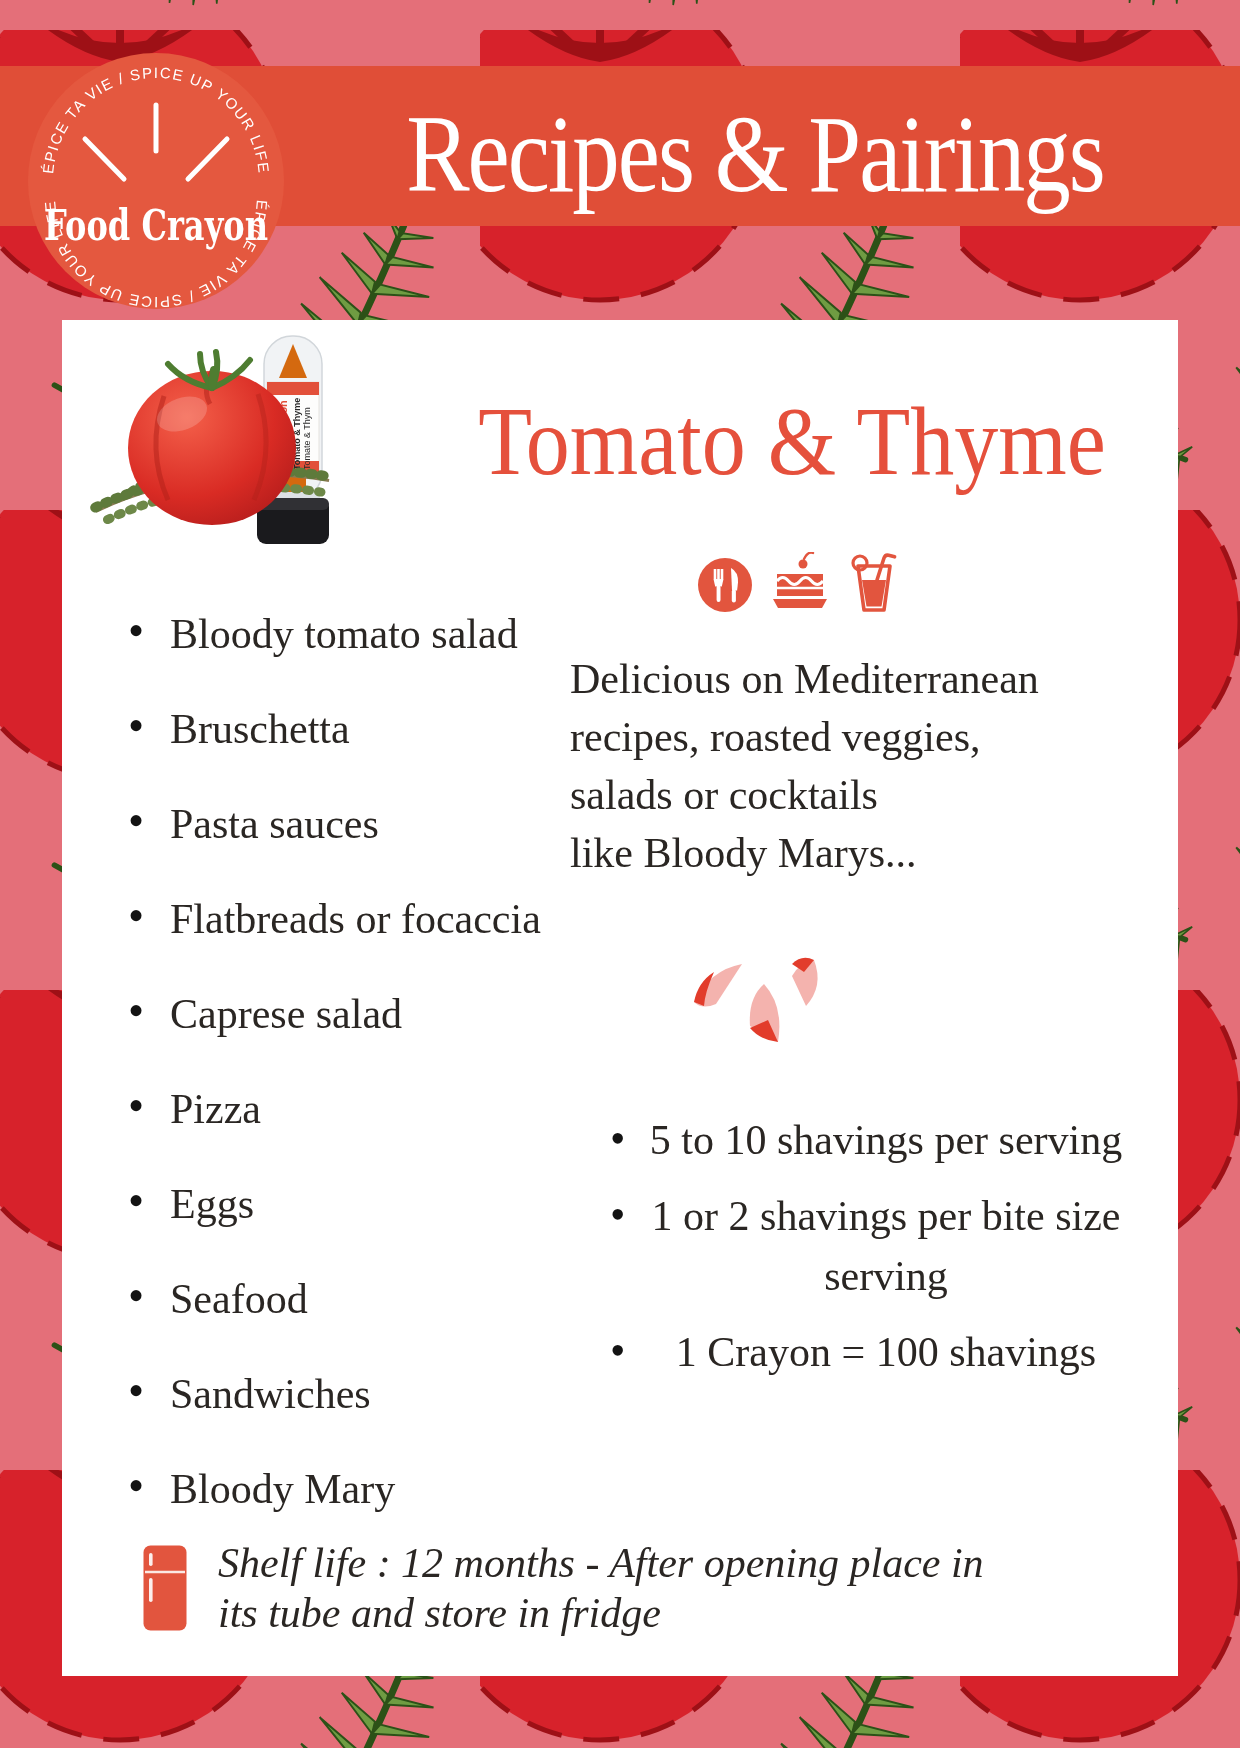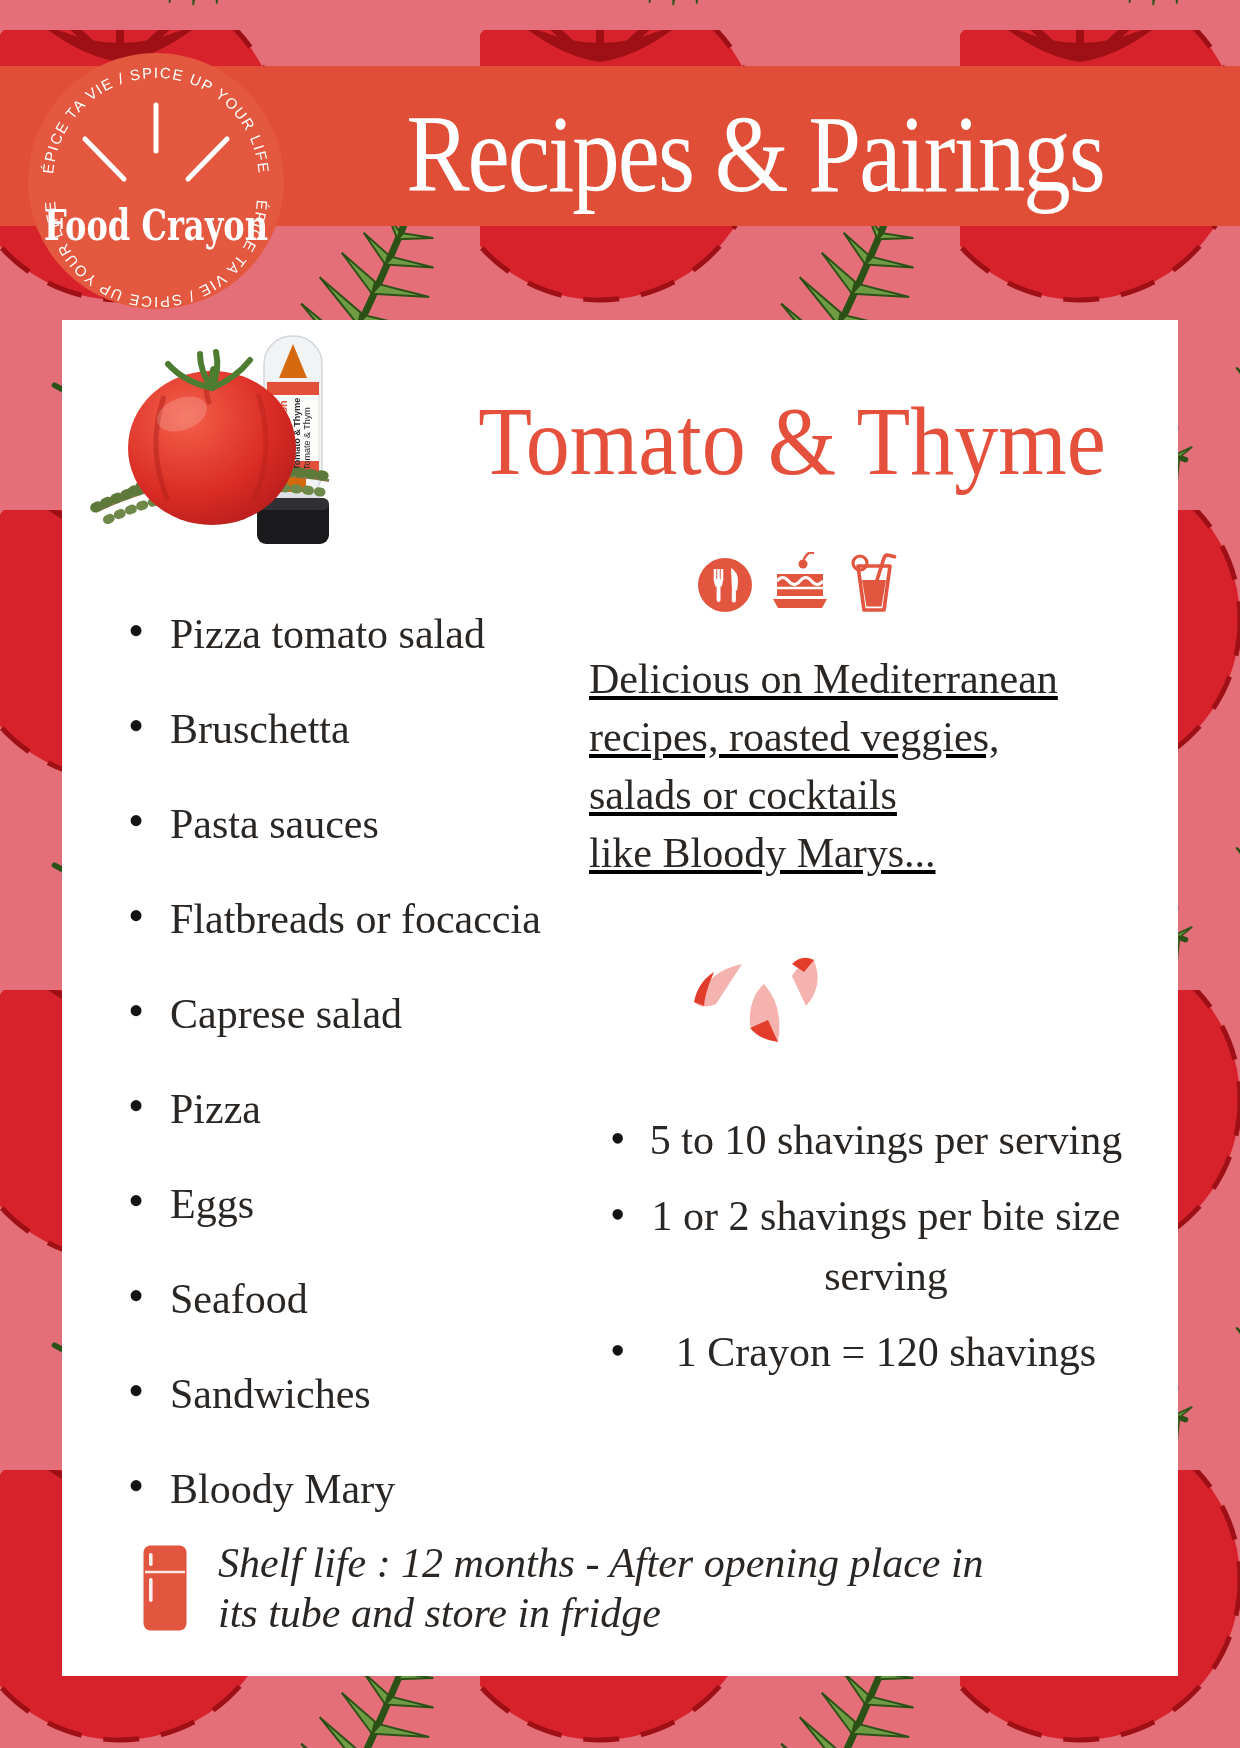--- a/index.html
+++ b/index.html
@@ -24,21 +24,21 @@
   .card-title{position:absolute;left:330px;top:66px;width:800px;margin:0;text-align:center;
         font-family:"Liberation Serif",serif;font-size:88px;font-weight:normal;color:#e5503c;
         transform:scaleY(1.1);transform-origin:50% 0;}
   .ideas-heading{position:absolute;left:62px;top:196px;margin:0;
         font-family:"Liberation Sans",sans-serif;font-size:52px;font-weight:800;
         color:#151311;letter-spacing:-1px;}
   .ideas{position:absolute;left:64px;top:292px;margin:0;padding:0 0 0 44px;list-style:none;width:470px;}
   .ideas li{font-size:42px;line-height:44px;color:#2a2623;margin-bottom:51px;position:relative;}
   .ideas li::before{content:"\2022";position:absolute;left:-42px;top:-3px;font-size:46px;color:#131313;}
   .pair-icons{position:absolute;left:634px;top:226px;display:flex;align-items:flex-end;gap:13px;}
-  .pair-desc{position:absolute;left:527px;top:330px;width:570px;text-decoration:underline;}
+  .pair-desc{position:absolute;left:508px;top:330px;width:570px;}
   .pair-desc div{font-size:42px;line-height:58px;color:#2a2623;}
   .shavings{position:absolute;left:628px;top:634px;}
   .usage{position:absolute;left:548px;top:790px;margin:0;padding:0 0 0 36px;list-style:none;width:480px;}
   .usage li{font-size:42px;line-height:60px;color:#2a2623;margin-bottom:16px;position:relative;text-align:center;}
   .usage li::before{content:"\2022";position:absolute;left:-36px;top:-1px;font-size:44px;color:#131313;}
   .storage{position:absolute;left:80px;top:1218px;display:flex;}
   .fridge{margin-right:30px;margin-top:6px;flex:none;}
   .storage-text div{font-style:italic;font-size:42px;line-height:50px;color:#2a2623;}
 </style>
 </head>
@@ -150,21 +150,21 @@
           <path d="M0,-62 l2,-16" stroke-width="8"></path>
         </g>
         <ellipse cx="-30" cy="-34" rx="26" ry="16" fill="#ffffff" opacity="0.18" transform="rotate(-20 -30 -34)"></ellipse>
       </g>
     </svg>
 
     <h2 class="card-title">Tomato &amp; Thyme</h2>
 
 
     <ul class="ideas">
-      <li>Pizza tomato salad</li>
+      <li>Bloody tomato salad</li>
       <li>Bruschetta</li>
       <li>Pasta sauces</li>
       <li>Flatbreads or focaccia</li>
       <li>Caprese salad</li>
       <li>Pizza</li>
       <li>Eggs</li>
       <li>Seafood</li>
       <li>Sandwiches</li>
       <li>Bloody Mary</li>
     </ul>
@@ -206,21 +206,21 @@
       <path d="M4,48 Q8,28 24,18 Q15,38 14,52 Z" fill="#e23c2b"></path>
       <path d="M74,30 Q94,52 88,88 L60,72 Q58,44 74,30 Z" fill="#f4b3ae"></path>
       <path d="M88,88 Q70,86 60,74 L78,66 Z" fill="#e23c2b"></path>
       <path d="M124,6 Q134,32 116,52 L102,22 Q110,8 124,6 Z" fill="#f4b3ae"></path>
       <path d="M124,6 Q112,0 102,10 L114,18 Z" fill="#e23c2b"></path>
     </svg>
 
     <ul class="usage">
       <li>5 to 10 shavings per serving</li>
       <li>1 or 2 shavings per bite size serving</li>
-      <li>1 Crayon = 120 shavings</li>
+      <li>1 Crayon = 100 shavings</li>
     </ul>
 
     <div class="storage">
       <svg class="fridge" width="46" height="88" viewBox="0 0 46 88">
         <rect x="1.5" y="1.5" width="43" height="85" rx="7" fill="#e2553e"></rect>
         <line x1="3" y1="28" x2="43" y2="28" stroke="#fbe9e4" stroke-width="2.4"></line>
         <rect x="7" y="9" width="3.6" height="13" rx="1.8" fill="#ffffff" opacity="0.9"></rect>
         <rect x="7" y="34" width="3.6" height="24" rx="1.8" fill="#ffffff" opacity="0.9"></rect>
       </svg>
       <div class="storage-text">

